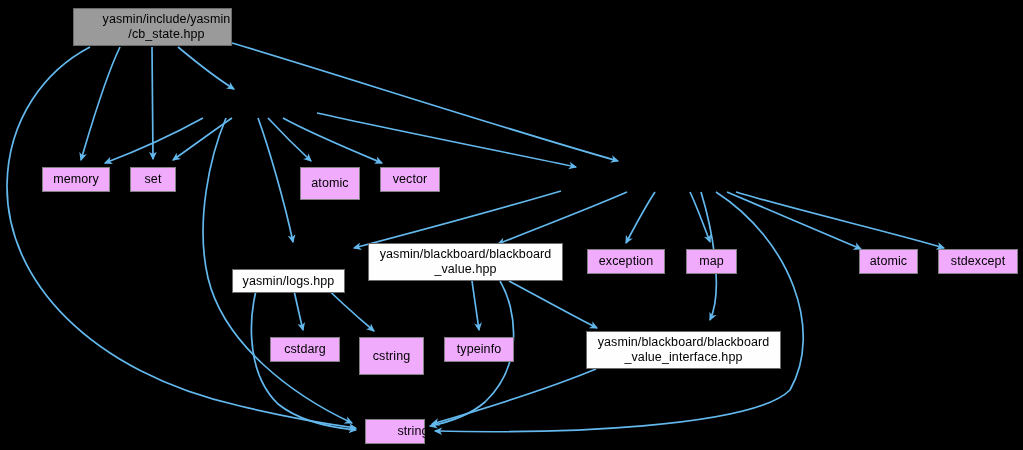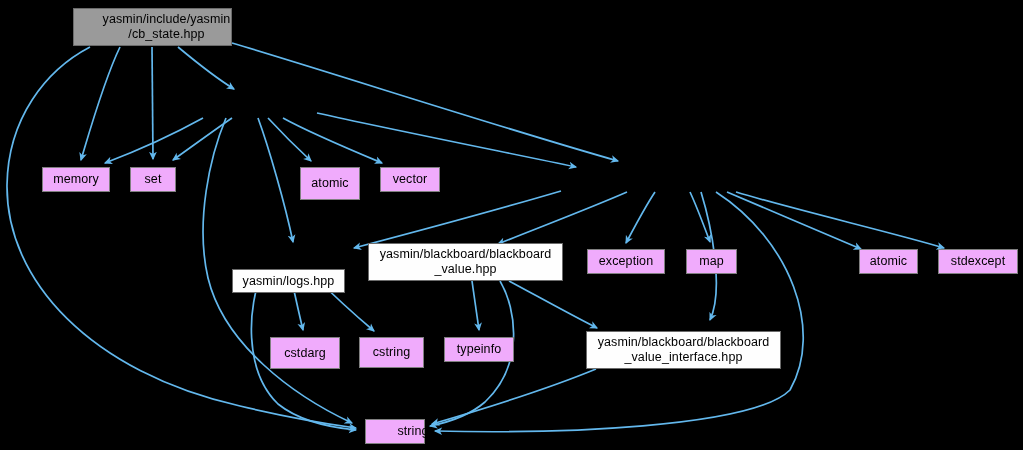--- a/index.html
+++ b/index.html
@@ -102,23 +102,23 @@
 _value.hpp</div>
 
   <div class="node sys" style="left:587px;top:249px;width:78px;height:25px;">exception</div>
 
   <div class="node sys" style="left:686px;top:249px;width:51px;height:25px;">map</div>
 
   <div class="node sys" style="left:859px;top:249px;width:59px;height:25px;">atomic</div>
 
   <div class="node sys" style="left:938px;top:249px;width:80px;height:25px;">stdexcept</div>
 
-  <div class="node sys" style="left:270px;top:337px;width:70px;height:32px;">cstdarg</div>
+  <div class="node sys" style="left:270px;top:337px;width:70px;height:25px;">cstdarg</div>
 
-  <div class="node sys" style="left:359px;top:337px;width:65px;height:31px;">cstring</div>
+  <div class="node sys" style="left:359px;top:337px;width:65px;height:38px;">cstring</div>
 
   <div class="node sys" style="left:444px;top:337px;width:70px;height:25px;">typeinfo</div>
 
   <div class="node hdr" style="left:586px;top:331px;width:195px;height:38px;">yasmin/blackboard/blackboard
 _value_interface.hpp</div>
 
   <div class="node sys" style="left:365px;top:419px;width:60px;height:25px;padding-left:36px;">string</div>
 
 </div>
 

